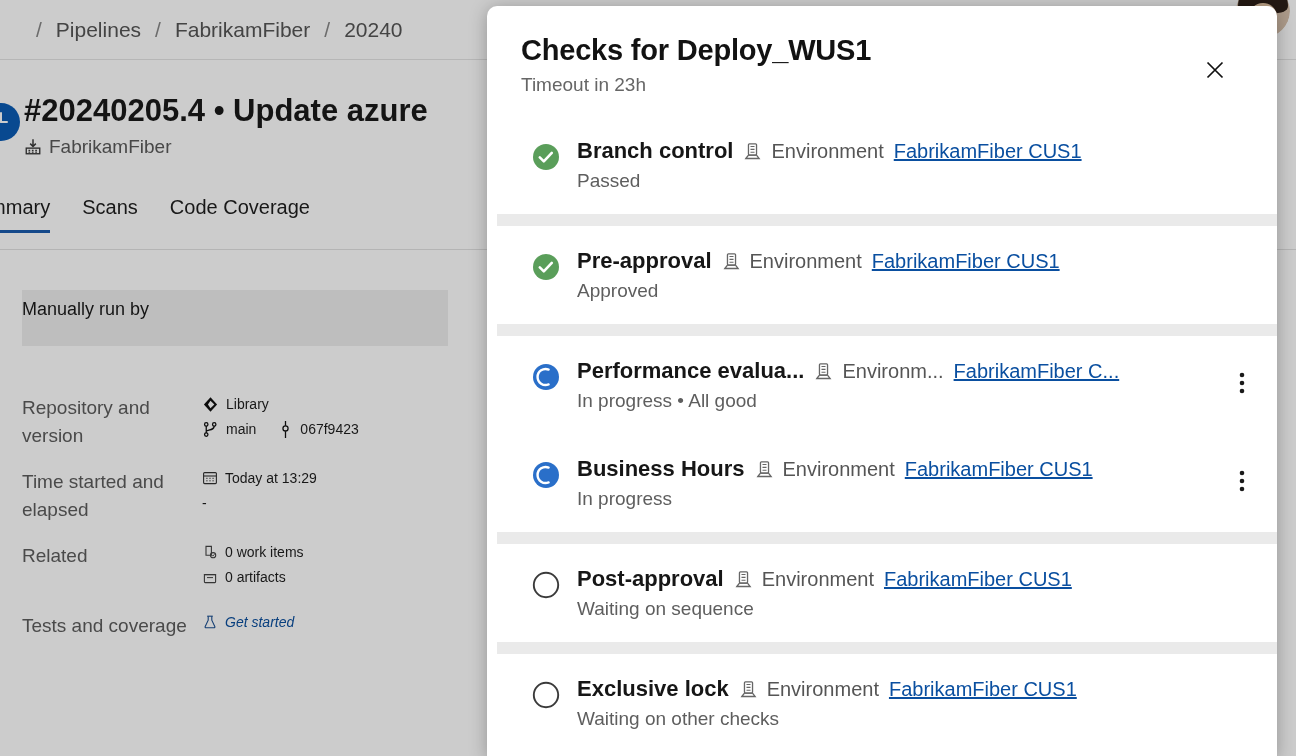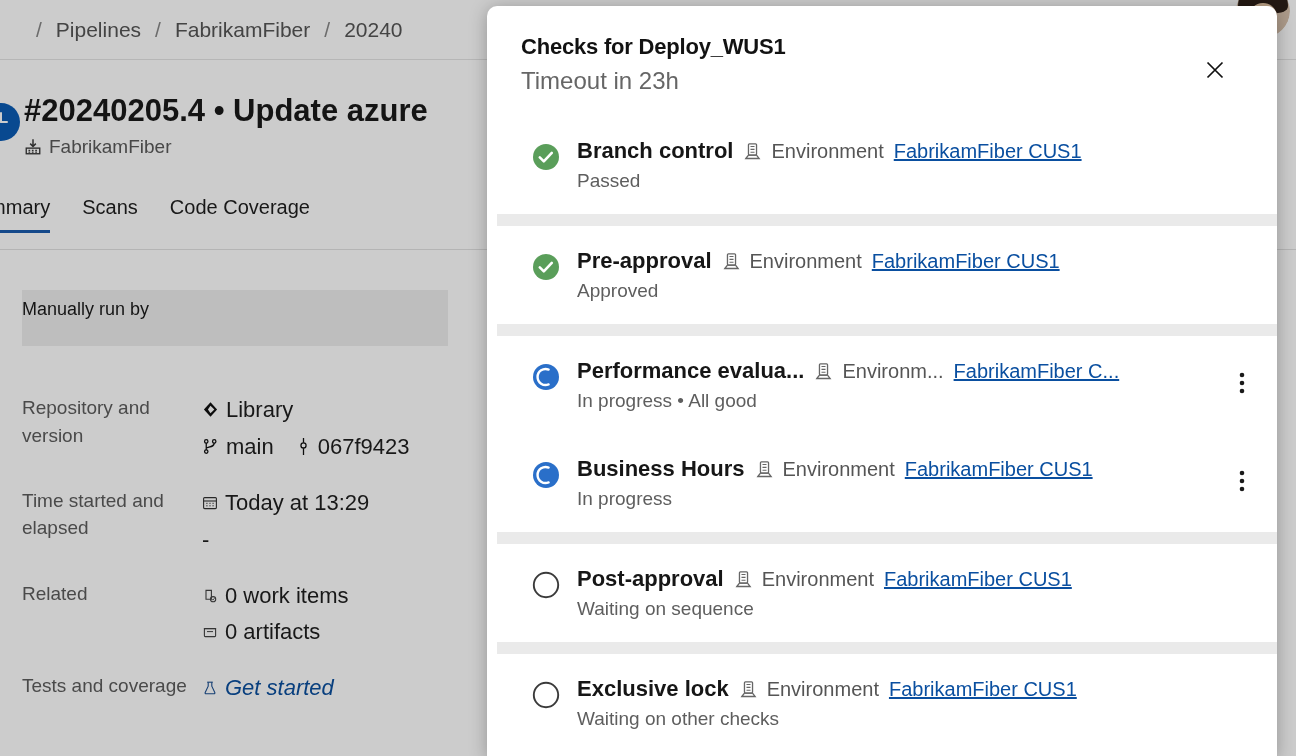--- a/index.html
+++ b/index.html
@@ -162,21 +162,21 @@
     margin-bottom: 19px;
   }
   .detail-label {
     width: 180px;
     flex: none;
     font-size: 19px;
     color: #5d5d5d;
     line-height: 1.45;
   }
   .detail-value {
-    font-size: 22px;
+    font-size: 14px;
     color: #1f1f1f;
     line-height: 1.45;
     text-align: center;
   }
   .dv-line {
     display: flex;
     align-items: center;
     margin-bottom: 5px;
     white-space: nowrap;
   }
@@ -208,27 +208,27 @@
     z-index: 100;
     overflow: hidden;
   }
 
   .dlg-header {
     position: relative;
     padding: 28px 34px 0 34px;
     height: 110px;
   }
   .dlg-title {
-    font-size: 22px;
+    font-size: 29px;
     font-weight: bold;
     color: #121212;
     letter-spacing: -0.2px;
   }
   .dlg-subtitle {
-    font-size: 24px;
+    font-size: 19px;
     color: #666666;
     margin-top: 7px;
   }
   .dlg-close {
     position: absolute;
     top: 48px;
     right: 44px;
     width: 36px;
     height: 36px;
     display: flex;

